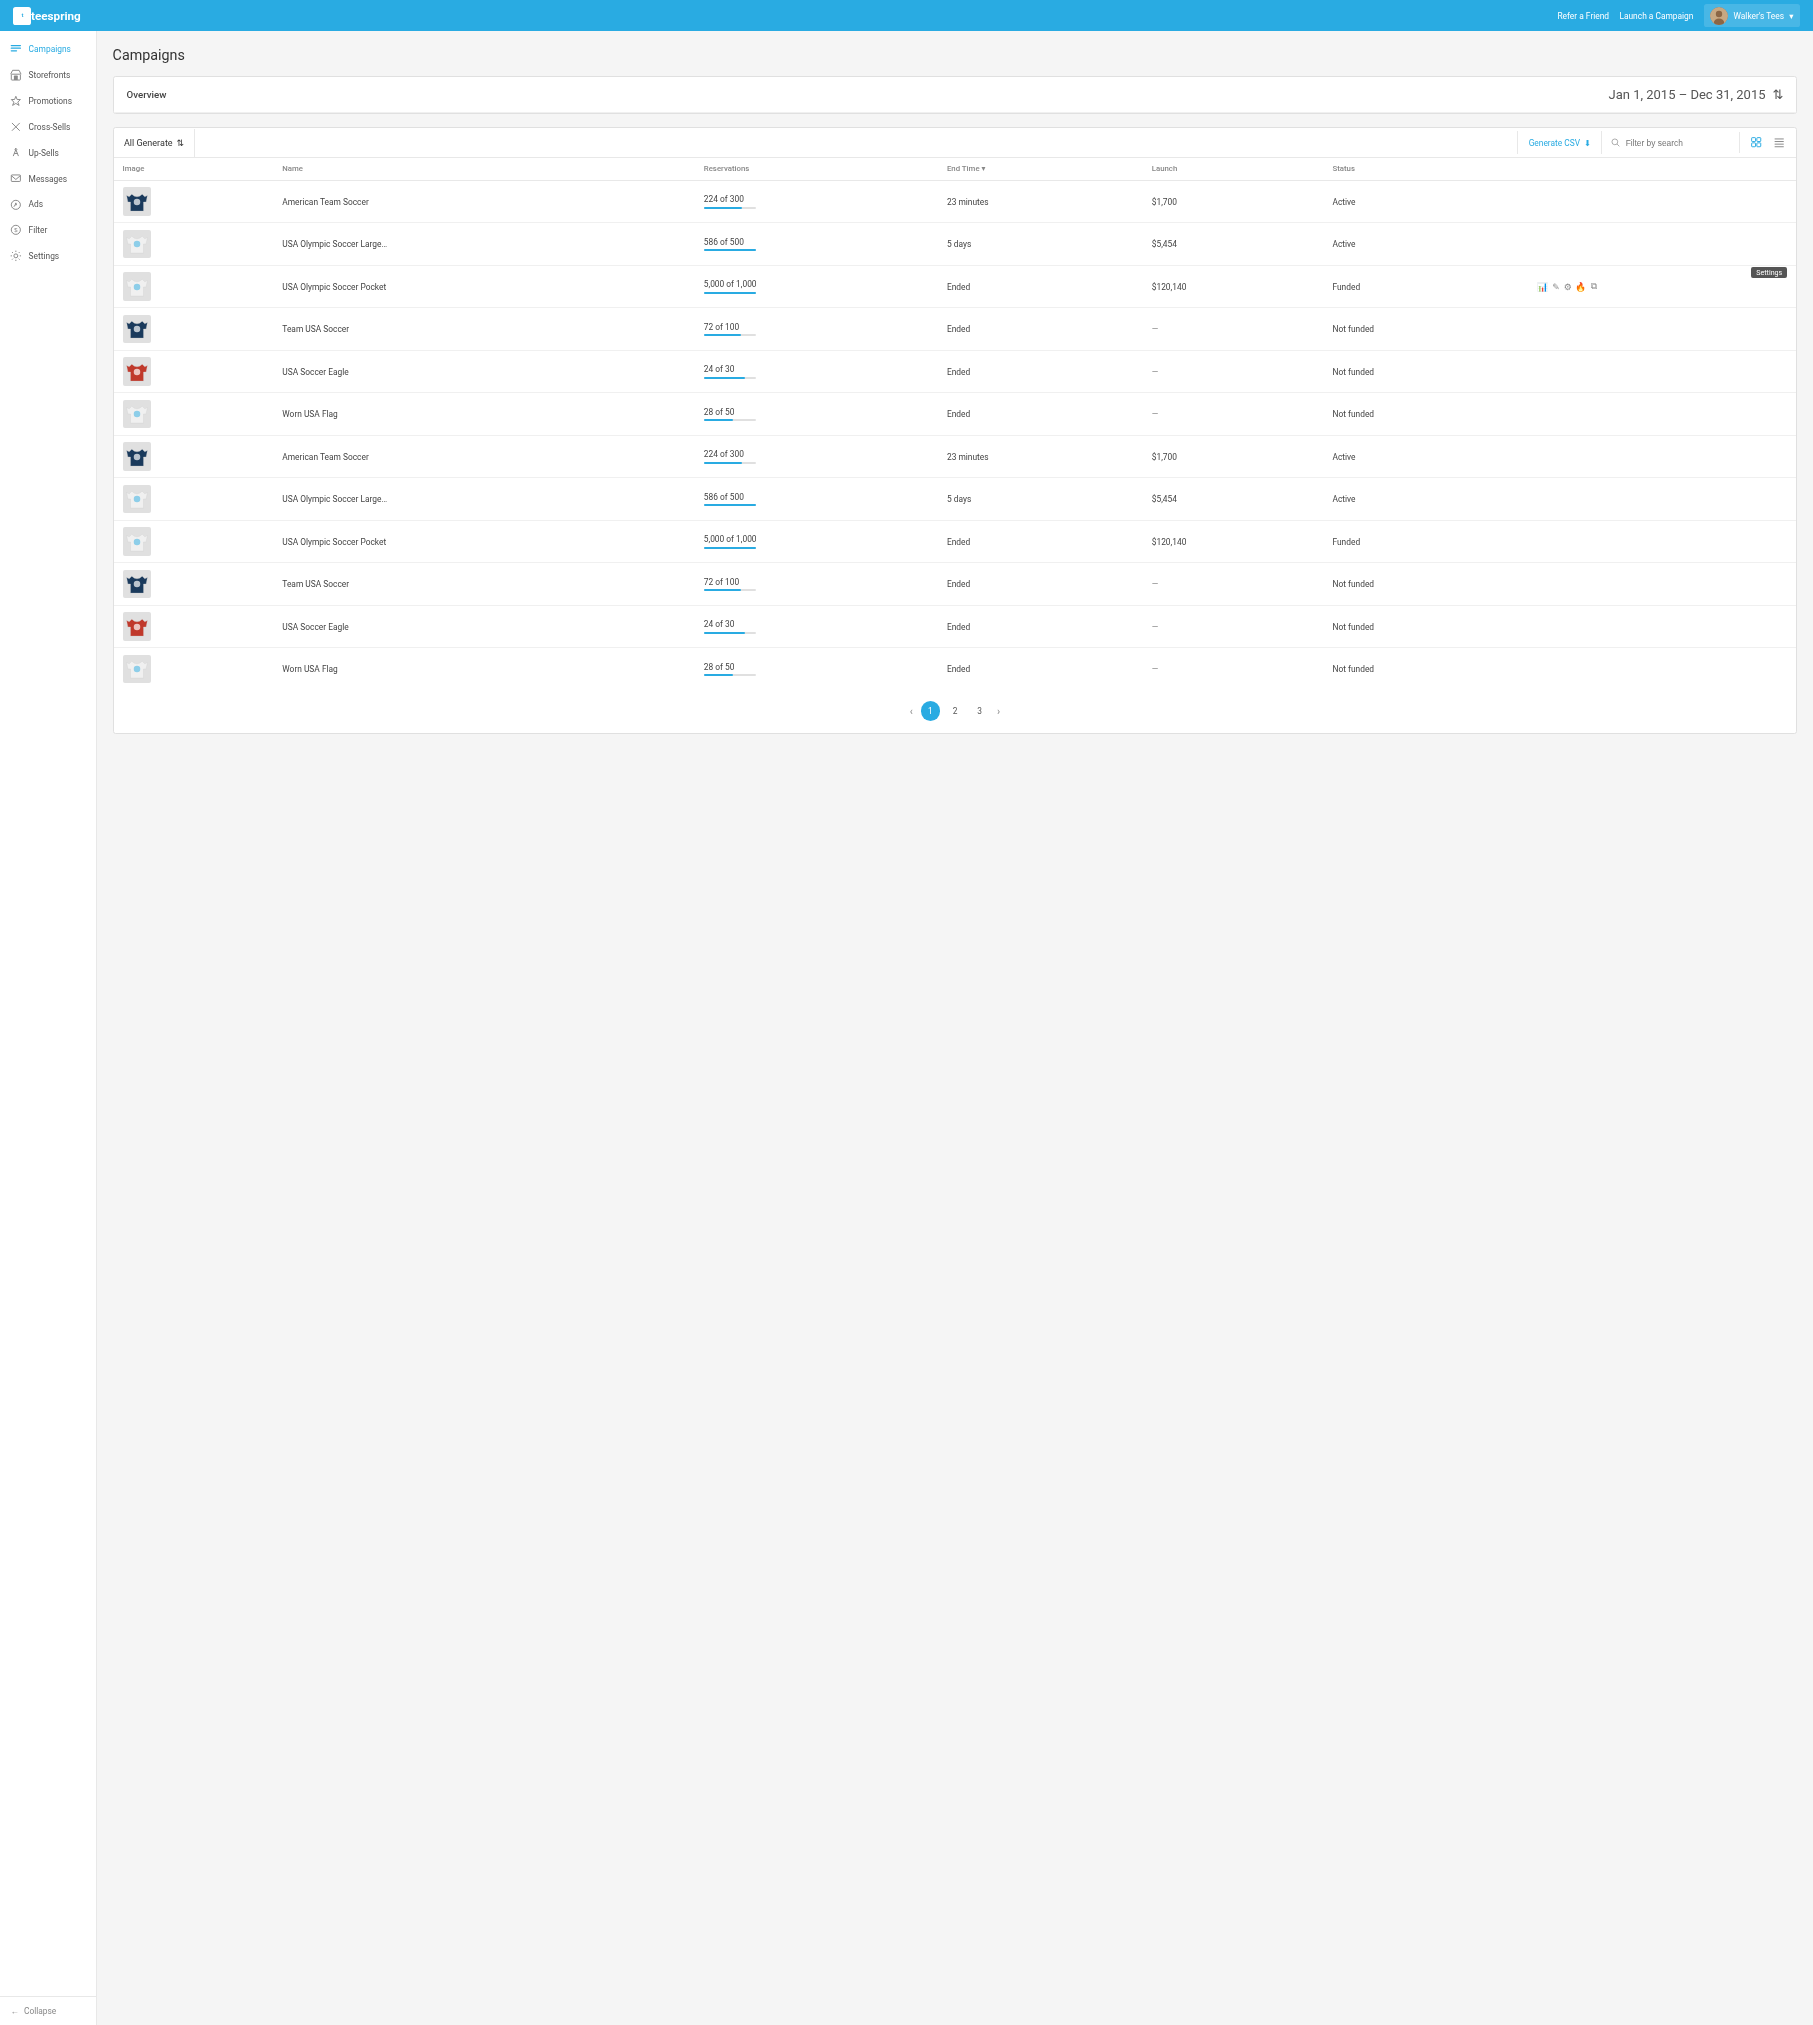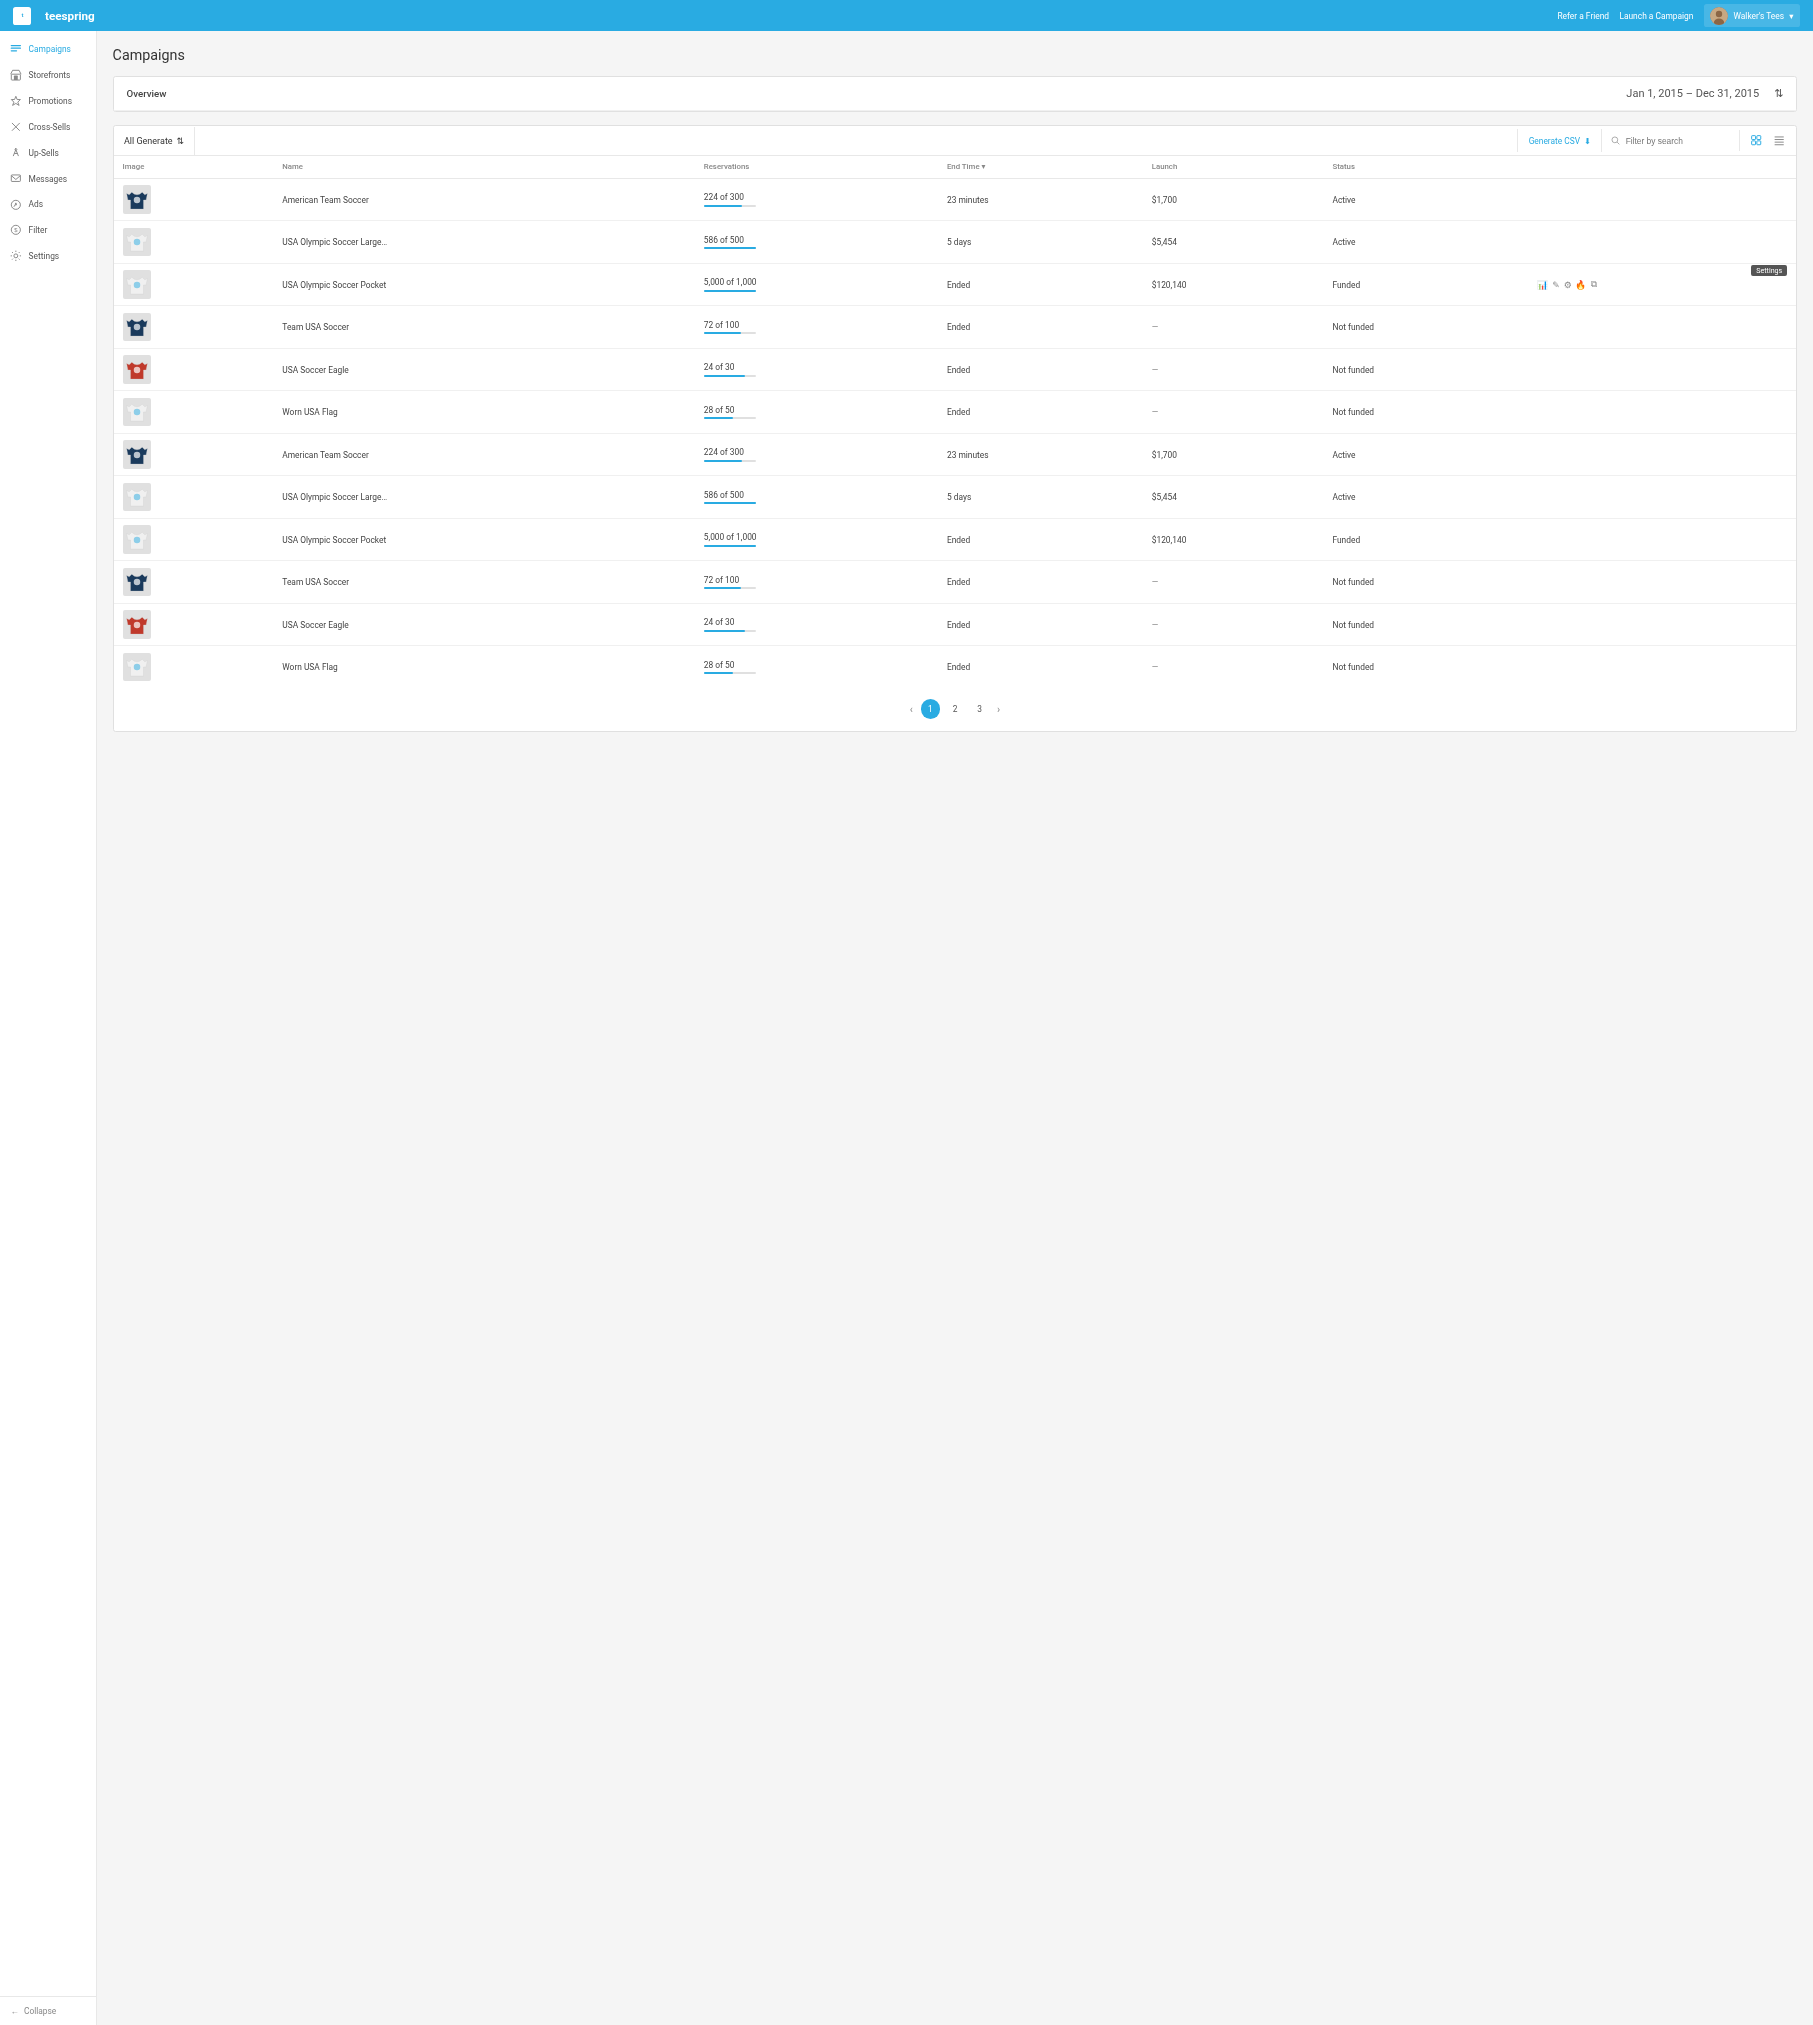--- a/index.html
+++ b/index.html
@@ -1,20 +1,20 @@
 <!DOCTYPE html>
 <html style="font-size:10.4px"><head>
   <meta charset="utf-8">
   <style>
     * { box-sizing: border-box; margin: 0; padding: 0; }
     body { font-family: -apple-system, BlinkMacSystemFont, 'Segoe UI', Roboto, sans-serif; background: #f5f5f5; display: flex; flex-direction: column; min-height: 100vh; }
 
     
     .header { background: #29abe2; display: flex; align-items: center; justify-content: space-between; padding: 0 13px; height: 31px; position: fixed; top: 0; left: 0; right: 0; z-index: 100; }
-    .header-logo { display: flex; align-items: center; gap: 14px; color: white; font-weight: bold; font-size: 11.7px; }
+    .header-logo { display: flex; align-items: center; gap: 0; color: white; font-weight: bold; font-size: 11.7px; }
     .header-logo-icon { width: 18px; height: 18px; background: white; border-radius: 2.6px; display: flex; align-items: center; justify-content: center; color: #29abe2; font-weight: bold; font-size: 9px; }
     .header-actions { display: flex; align-items: center; gap: 10.4px; }
     .header-link { color: white; text-decoration: none; font-size: 8.4px; cursor: pointer; }
     .header-user { display: flex; align-items: center; gap: 5.2px; color: white; font-size: 8.4px; cursor: pointer; background: rgba(255,255,255,0.15); padding: 2.6px 6.5px; border-radius: 2.6px; }
     .header-avatar { width: 18px; height: 18px; border-radius: 50%; background: #888; overflow: hidden; display: flex; align-items: center; justify-content: center; font-size: 7.8px; color: white; }
 
     
     .layout { display: flex; margin-top: 31px; flex: 1; }
 
     
@@ -27,21 +27,21 @@
     .sidebar-collapse { padding: 9px 10.4px; display: flex; align-items: center; gap: 5.2px; color: #888; font-size: 8.4px; cursor: pointer; border-top: 0.6px solid #e8e8e8; }
 
     
     .main { margin-left: 97px; flex: 1; padding: 15.6px; min-height: calc(100vh - 31px); }
     .page-title { font-size: 14.3px; color: #333; margin-bottom: 13px; font-weight: 400; }
 
     
     .overview-card { background: white; border: 0.6px solid #e0e0e0; border-radius: 2.6px; margin-bottom: 13px; }
     .overview-header { display: flex; justify-content: space-between; align-items: center; padding: 10.4px 13px; border-bottom: 0.6px solid #f0f0f0; }
     .overview-title { font-size: 9.7px; color: #444; font-weight: 500; }
-    .date-range-selector { font-size: 11px; color: #555; cursor: pointer; display: flex; align-items: center; gap: 15px; }
+    .date-range-selector { font-size: 13px; color: #555; cursor: pointer; display: flex; align-items: center; gap: 7px; }
     .overview-stats { display: flex; justify-content: space-around; padding: 18px 13px; }
     .stat-item { text-align: center; }
     .stat-value { font-size: 21px; font-weight: 300; color: #333; }
     .stat-label { font-size: 8.4px; color: #888; margin-top: 2.6px; }
 
     
     .campaigns-card { background: white; border: 0.6px solid #e0e0e0; border-radius: 2.6px; }
     .campaigns-toolbar { display: flex; align-items: center; border-bottom: 0.6px solid #e8e8e8; padding: 0; }
     .campaigns-filter-btn { padding: 9px 10.4px; font-size: 9px; color: #333; cursor: pointer; border-right: 0.6px solid #e8e8e8; display: flex; align-items: center; gap: 3.9px; white-space: nowrap; }
     .campaigns-filter-spacer { flex: 1; }

